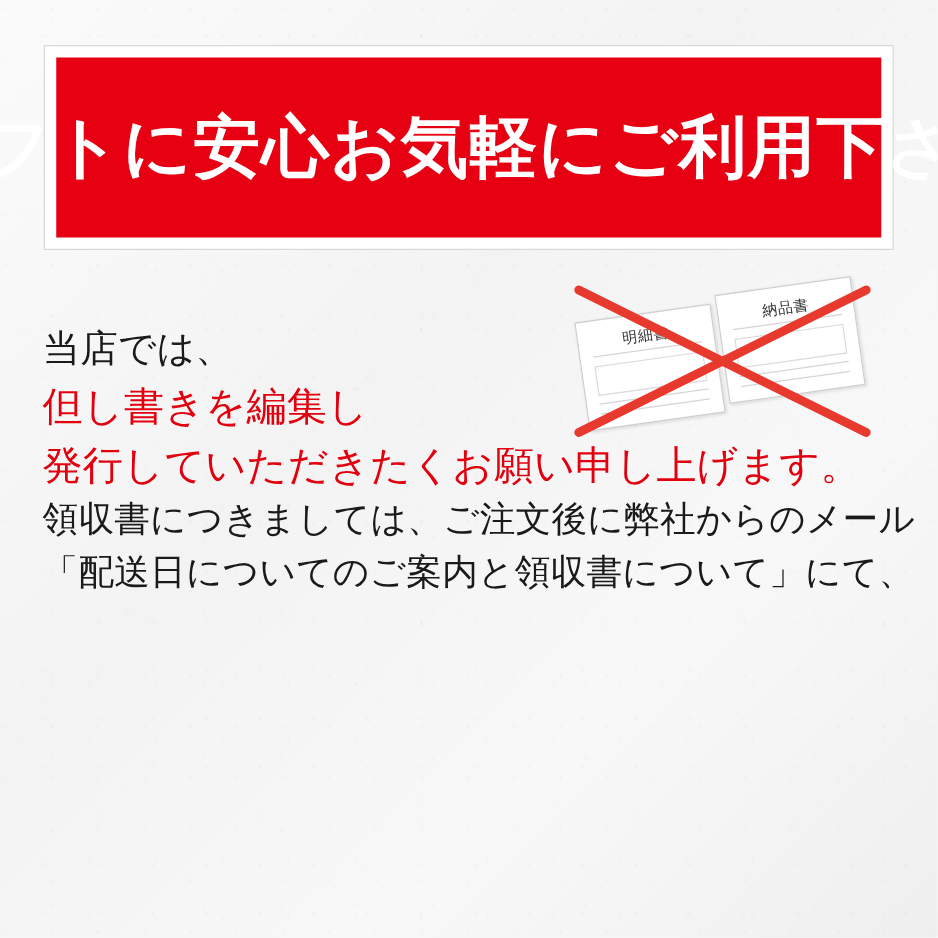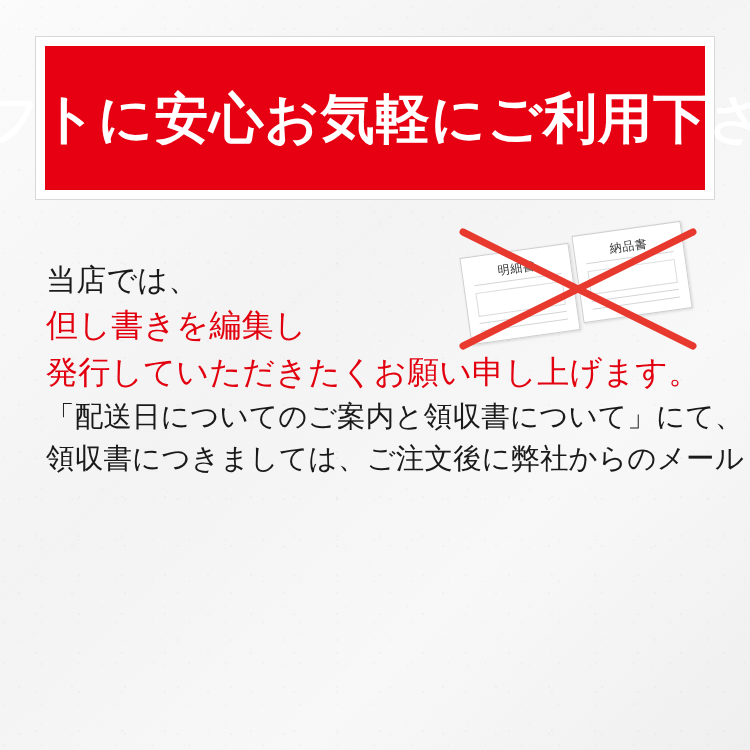--- a/index.html
+++ b/index.html
@@ -56,21 +56,21 @@
     font-weight: 700;
     letter-spacing: 1px;
     line-height: 1;
     white-space: nowrap;
     font-family: "Liberation Sans", sans-serif;
   }
 
   
   .body-text {
     position: absolute;
-    left: 46px;
+    left: 34px;
     top: 258px;
     width: 690px;
   }
   .line {
     font-size: 30px;
     line-height: 1.47;
     color: #1a1a1a;
     white-space: nowrap;
     letter-spacing: 0.2px;
   }
@@ -173,17 +173,17 @@
     <svg class="cross" viewBox="0 0 250 130">
       <line x1="8" y1="8" x2="238" y2="122" stroke="#e8392f" stroke-width="7" stroke-linecap="round"></line>
       <line x1="238" y1="8" x2="8" y2="122" stroke="#e8392f" stroke-width="7" stroke-linecap="round"></line>
     </svg>
   </div>
 
   <div class="body-text">
     <div class="line">当店では、</div>
     <div class="line red">但し書きを編集し</div>
     <div class="line red">発行していただきたくお願い申し上げます。</div>
+    <div class="line small">領収書につきましては、ご注文後に弊社からのメール</div>
     <div class="line small">「配送日についてのご案内と領収書について」にて、</div>
-    <div class="line small">領収書につきましては、ご注文後に弊社からのメール</div>
   </div>
 
 </div>
 
 </body></html>

